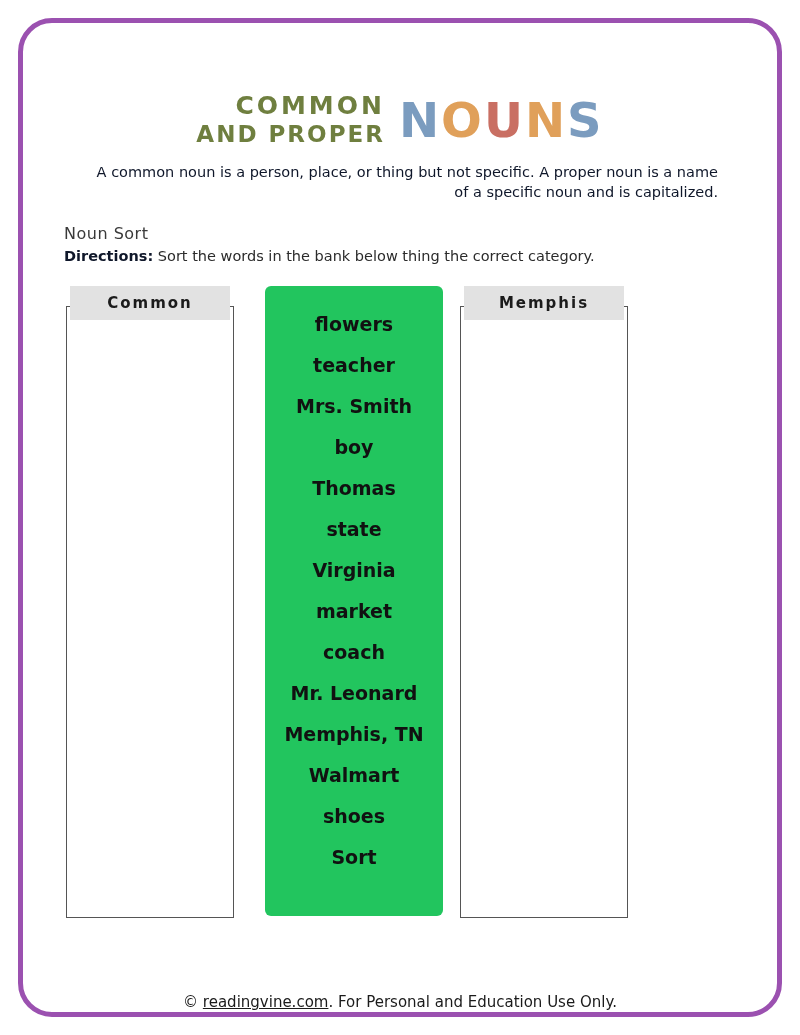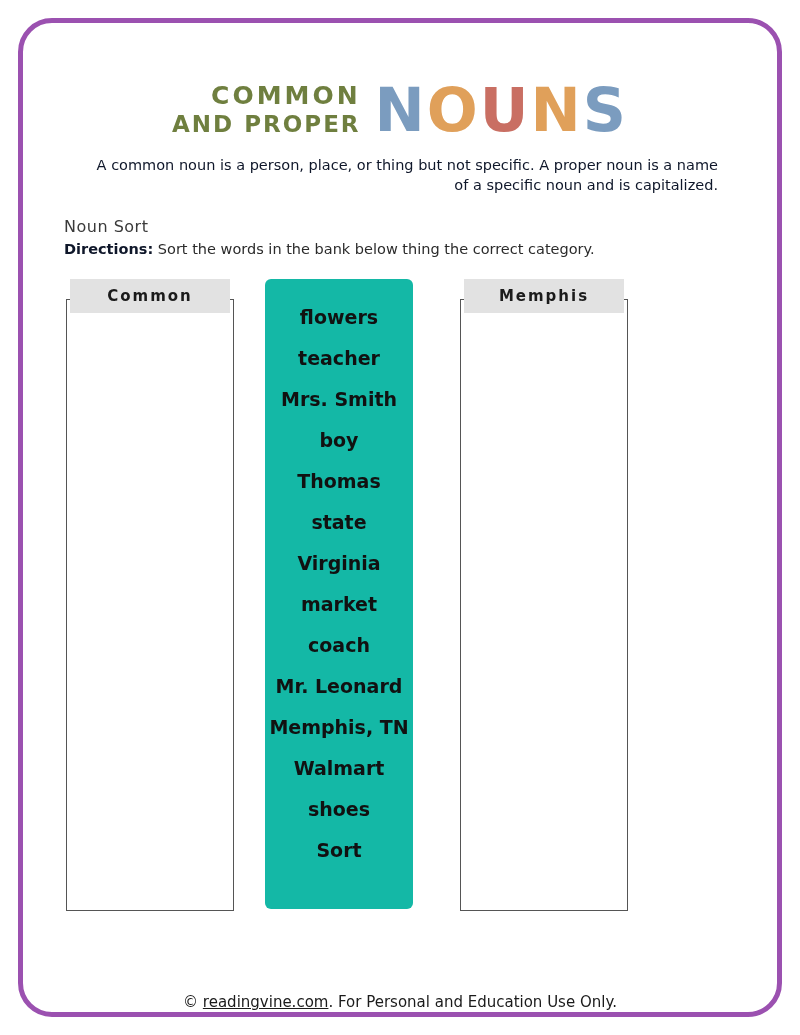--- a/index.html
+++ b/index.html
@@ -24,21 +24,21 @@
     top: 18px;
     width: 764px;
     height: 999px;
     border: 5px solid #9b51b0;
     border-radius: 34px;
     background: #ffffff;
   }
   .content {
     position: absolute;
     left: 60px;
-    top: 58px;
+    top: 70px;
     width: 680px;
   }
 
   
   .title-row {
     display: flex;
     align-items: center;
     justify-content: center;
     gap: 14px;
     margin-top: 22px;
@@ -50,21 +50,21 @@
     color: #6f7f3f;
     letter-spacing: 3px;
     font-size: 25px;
     line-height: 1.15;
   }
   .title-left .l1 { display: block; }
   .title-left .l2 { display: block; font-size: 23px; letter-spacing: 2px; }
   .title-nouns {
     font-family: "DejaVu Sans", sans-serif;
     font-weight: bold;
-    font-size: 60px;
+    font-size: 48px;
     letter-spacing: 2px;
     line-height: 1;
     white-space: nowrap;
   }
   .title-nouns span { display: inline-block; }
   .n1 { color: #7b9cbf; }
   .n2 { color: #e0a05a; }
   .n3 { color: #c96f63; }
   .n4 { color: #e0a05a; }
   .n5 { color: #7b9cbf; }
@@ -130,23 +130,23 @@
     color: #1b1b1b;
     z-index: 3;
   }
   .hdr-common { left: 10px; }
   .hdr-proper { left: 404px; }
 
   .word-bank {
     position: absolute;
     left: 205px;
     top: 0;
-    width: 148px;
+    width: 178px;
     height: 630px;
-    background: #14b8a6;
+    background: #22c55e;
     border-radius: 6px;
     display: flex;
     flex-direction: column;
     align-items: center;
     justify-content: flex-start;
     padding-top: 18px;
     gap: 0px;
   }
   .word {
     font-size: 19px;

